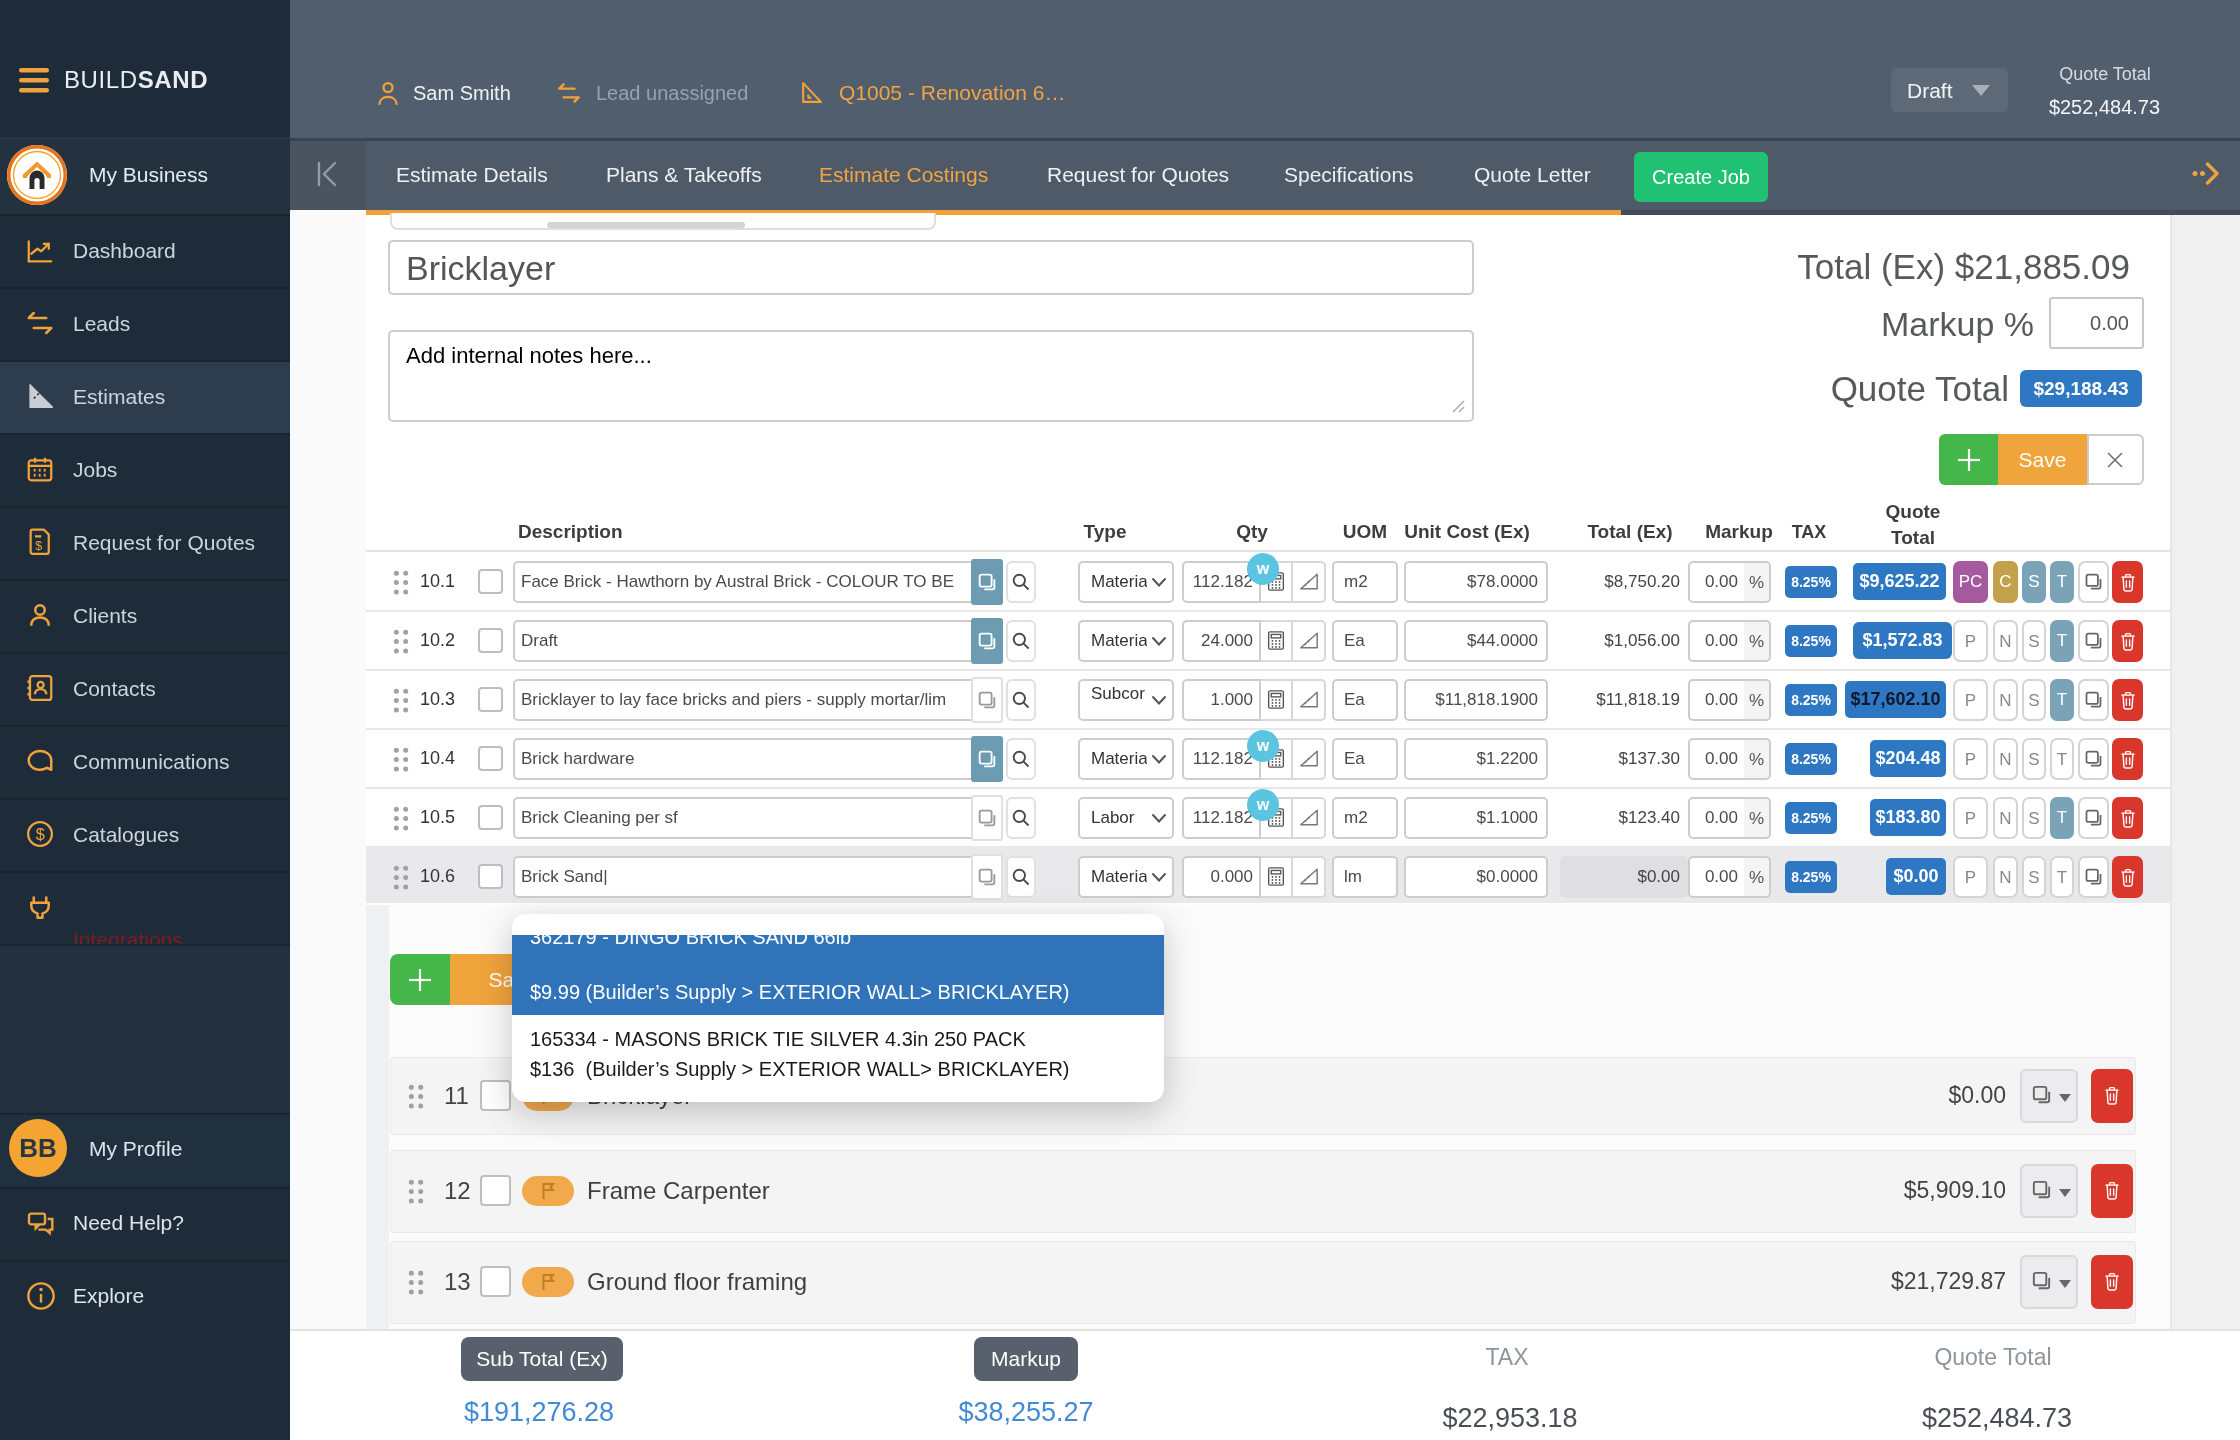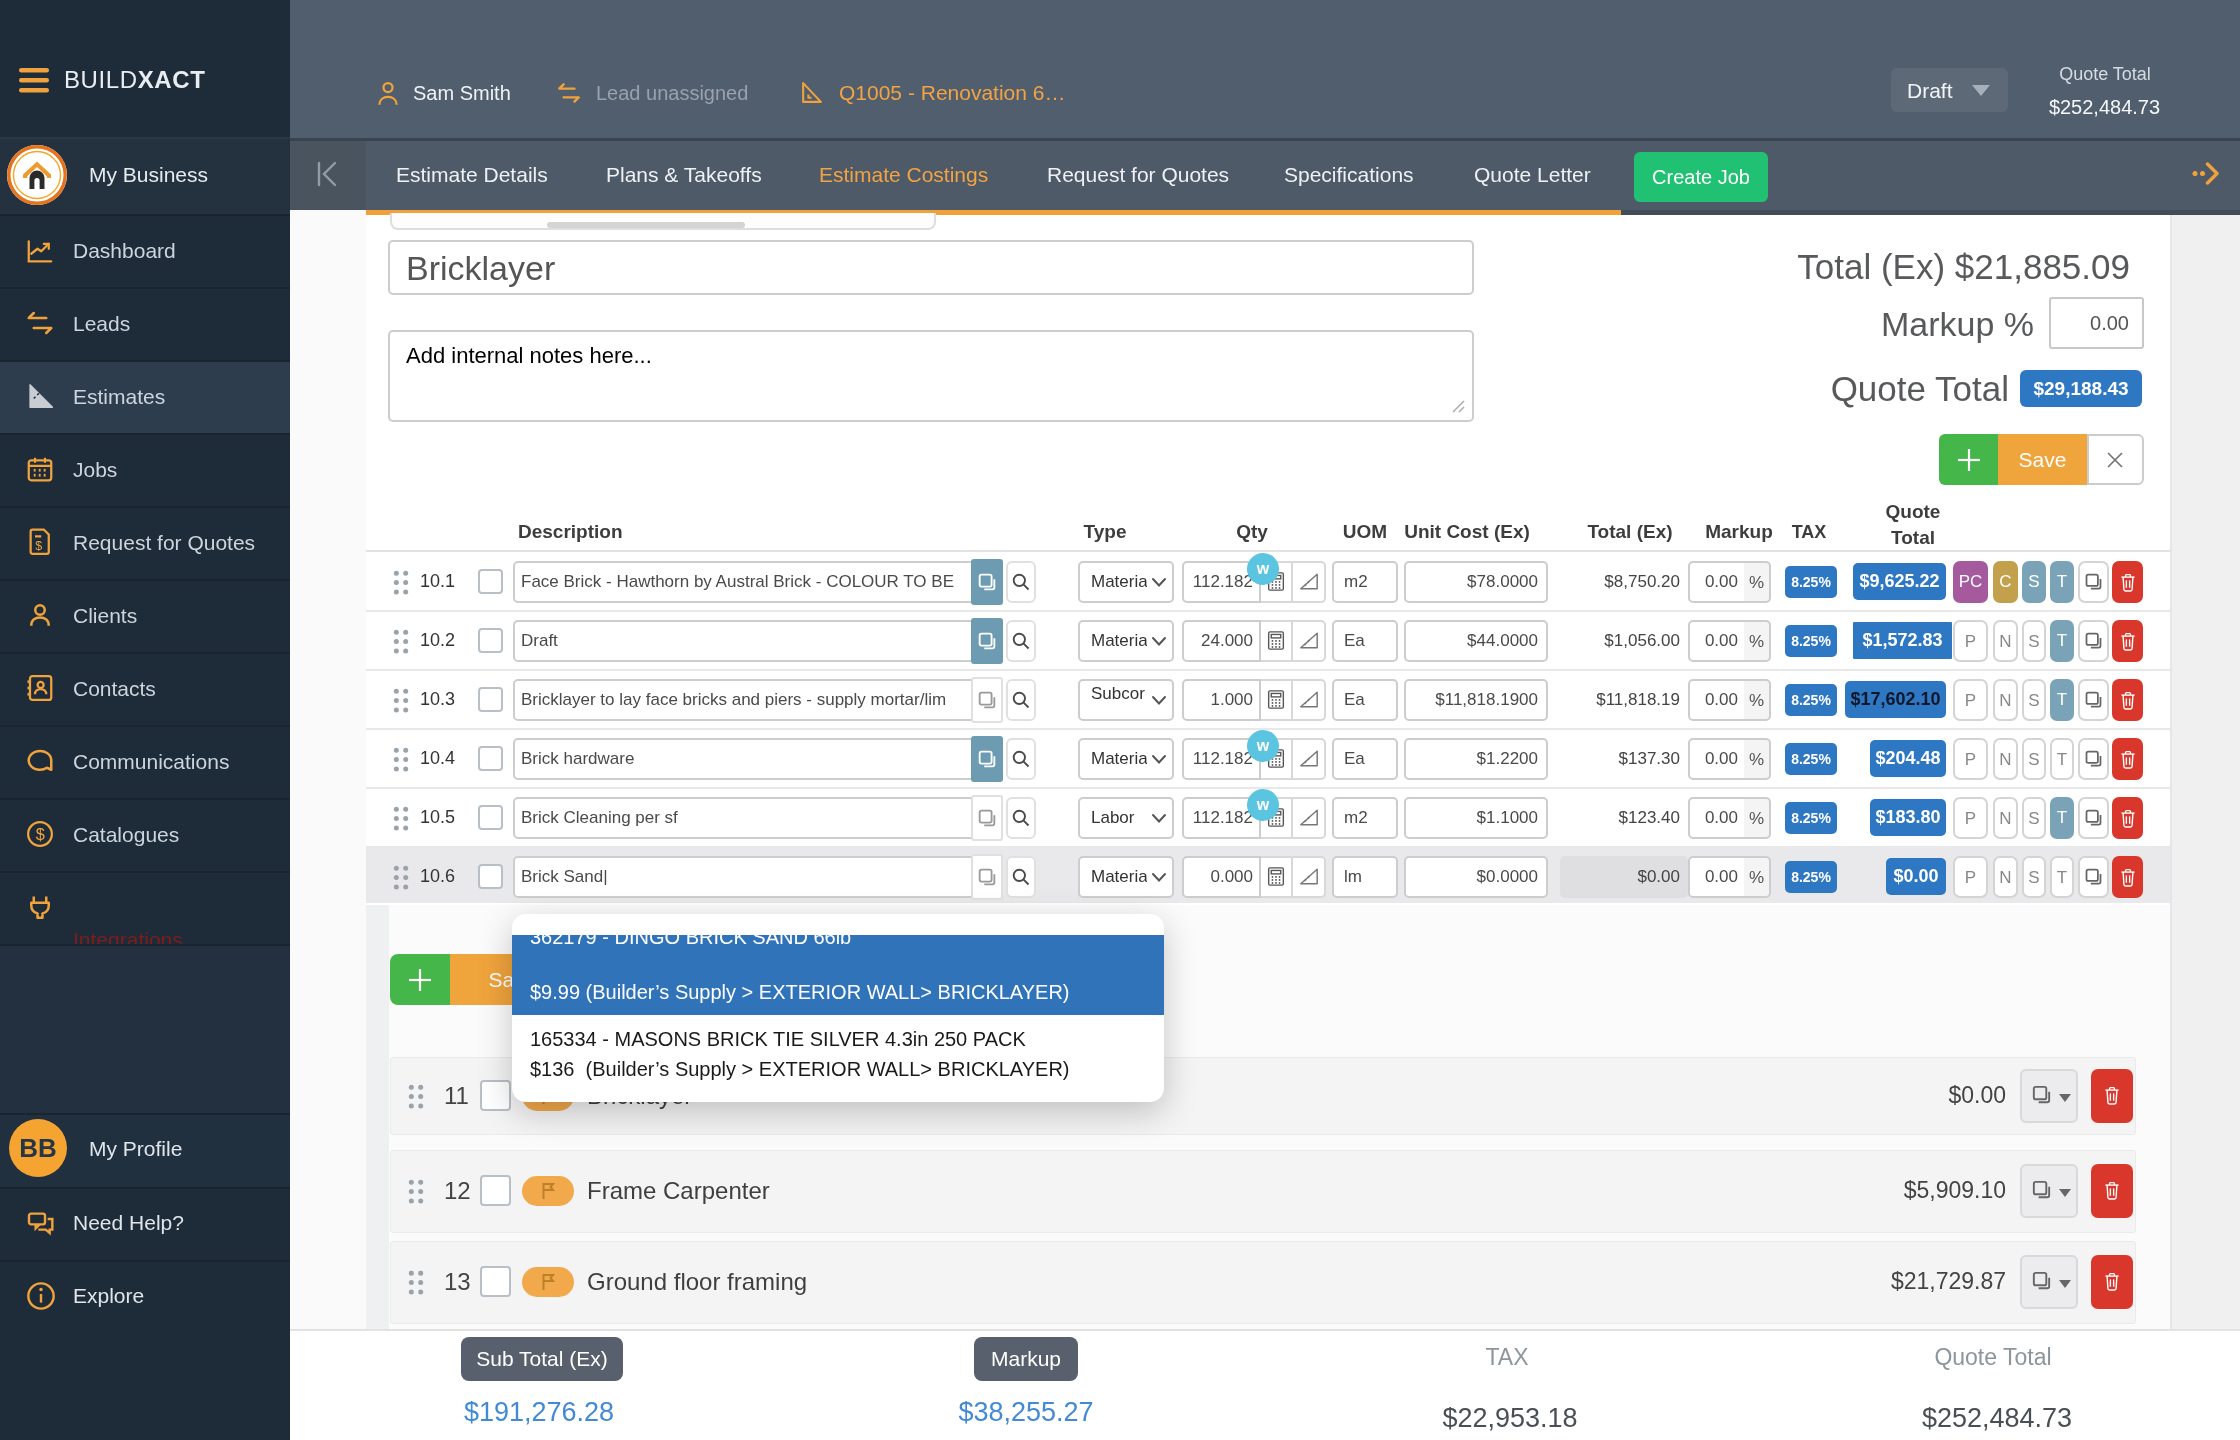--- a/index.html
+++ b/index.html
@@ -253,21 +253,21 @@
   </div>
 <div class="in" style="left:1332px;top:620px;width:66px;height:42px;"></div>
 <div class="celltx" style="left:1344px;top:631px;">Ea</div>
 <div class="in" style="left:1404px;top:620px;width:144px;height:42px;"></div>
 <div class="celltx" style="left:1404px;top:631px;width:134px;text-align:right;">$44.0000</div>
 <div class="celltx" style="left:1480px;top:631px;width:200px;text-align:right;color:#444;">$1,056.00</div>
 <div class="in" style="left:1688px;top:620px;width:58px;height:42px;border-radius:5px 0 0 5px;"></div>
 <div class="celltx" style="left:1688px;top:631px;width:50px;text-align:right;">0.00</div>
 <div class="abs" style="left:1744px;top:620px;width:27px;height:42px;background:#f4f4f4;border:2px solid #cdcdcd;border-left:none;border-radius:0 5px 5px 0;font-size:17px;color:#555;text-align:center;line-height:40px;">%</div>
 <div class="abs" style="left:1785px;top:625px;width:52px;height:32px;background:#2e78c3;border-radius:5px;color:#fff;font-weight:bold;font-size:14px;text-align:center;line-height:32px;">8.25%</div>
-<div class="abs" style="left:1853px;top:622px;width:99px;height:37px;background:#2e78c3;border-radius:1px;color:#fff;font-weight:bold;font-size:18px;text-align:center;line-height:37px;">$1,572.83</div>
+<div class="abs" style="left:1853px;top:622px;width:99px;height:37px;background:#2e78c3;border-radius:6px;color:#fff;font-weight:bold;font-size:18px;text-align:center;line-height:37px;">$1,572.83</div>
 <div class="abs" style="left:1953px;top:620px;width:35px;height:42px;background:#fff;border:2px solid #d4d4d4;border-radius:7px;color:#888;font-size:17px;text-align:center;line-height:39px;">P</div>
 <div class="abs" style="left:1993px;top:620px;width:25px;height:42px;background:#fff;border:2px solid #d4d4d4;border-radius:7px;color:#888;font-size:17px;text-align:center;line-height:39px;">N</div>
 <div class="abs" style="left:2022px;top:620px;width:24px;height:42px;background:#fff;border:2px solid #d4d4d4;border-radius:7px;color:#888;font-size:17px;text-align:center;line-height:39px;">S</div>
 <div class="abs" style="left:2050px;top:620px;width:24px;height:42px;background:#7ba3b8;border-radius:7px;color:#fff;font-size:17px;text-align:center;line-height:42px;">T</div>
 <div class="abs" style="left:2078px;top:620px;width:31px;height:42px;background:#fff;border:2px solid #d4d4d4;border-radius:7px;"></div>
 <div class="abs" style="left:2083px;top:630px;">
     <svg width="21" height="21" viewBox="0 0 24 24" fill="none" stroke="#666666" stroke-width="2">
       <rect x="4" y="4" width="13" height="13" rx="2"></rect>
       <path d="M9 20 h9 a2 2 0 0 0 2 -2 V9"></path>
     </svg>
@@ -789,21 +789,21 @@
 <div class="abs" style="left:1410px;top:1403px;width:200px;text-align:center;font-size:27px;color:#4a4f55;">$22,953.18</div>
 <div class="abs" style="left:1893px;top:1344px;width:200px;text-align:center;font-size:23px;color:#8d959d;">Quote Total</div>
 <div class="abs" style="left:1897px;top:1403px;width:200px;text-align:center;font-size:27px;color:#4a4f55;">$252,484.73</div>
 <div class="abs" style="left:2170px;top:215px;width:70px;height:1114px;background:#f0f0f1;border-left:2px solid #e6e6e8;"></div>
 <div class="abs" style="left:0;top:0;width:290px;height:1440px;background:#1e2b39;"></div>
 <svg class="abs" style="left:19px;top:68px;" width="30" height="25" viewBox="0 0 30 25">
 <rect x="0" y="0" width="30" height="4.5" rx="2.2" fill="#f0a33c"></rect>
 <rect x="0" y="10" width="30" height="4.5" rx="2.2" fill="#f0a33c"></rect>
 <rect x="0" y="20" width="30" height="4.5" rx="2.2" fill="#f0a33c"></rect>
   </svg>
-<div class="abs" style="left:64px;top:66px;font-size:24px;color:#e9edf1;letter-spacing:0.6px;"><span style="font-weight:300;">BUILD</span><span style="font-weight:bold;">XACT</span></div>
+<div class="abs" style="left:64px;top:66px;font-size:24px;color:#e9edf1;letter-spacing:0.6px;"><span style="font-weight:300;">BUILD</span><span style="font-weight:bold;">SAND</span></div>
 <div class="abs" style="left:0;top:214px;width:290px;height:2px;background:#19242f;"></div>
 <div class="abs" style="left:25px;top:235px;">
     <svg width="30" height="30" viewBox="0 0 24 24" fill="none" stroke="#f0a33c" stroke-width="1.8">
       <path d="M3 5 V21 H21" stroke-linecap="round"></path>
       <path d="M5 15 L10 11 L13 13 L19 7" stroke-linecap="round" stroke-linejoin="round"></path>
       <path d="M15 7 h4 v4" stroke-linecap="round" stroke-linejoin="round"></path>
     </svg>
   </div>
 <div class="abs" style="left:73px;top:239px;font-size:21px;color:#ccd5dd;">Dashboard</div>
 <div class="abs" style="left:0;top:287px;width:290px;height:2px;background:#19242f;"></div>

